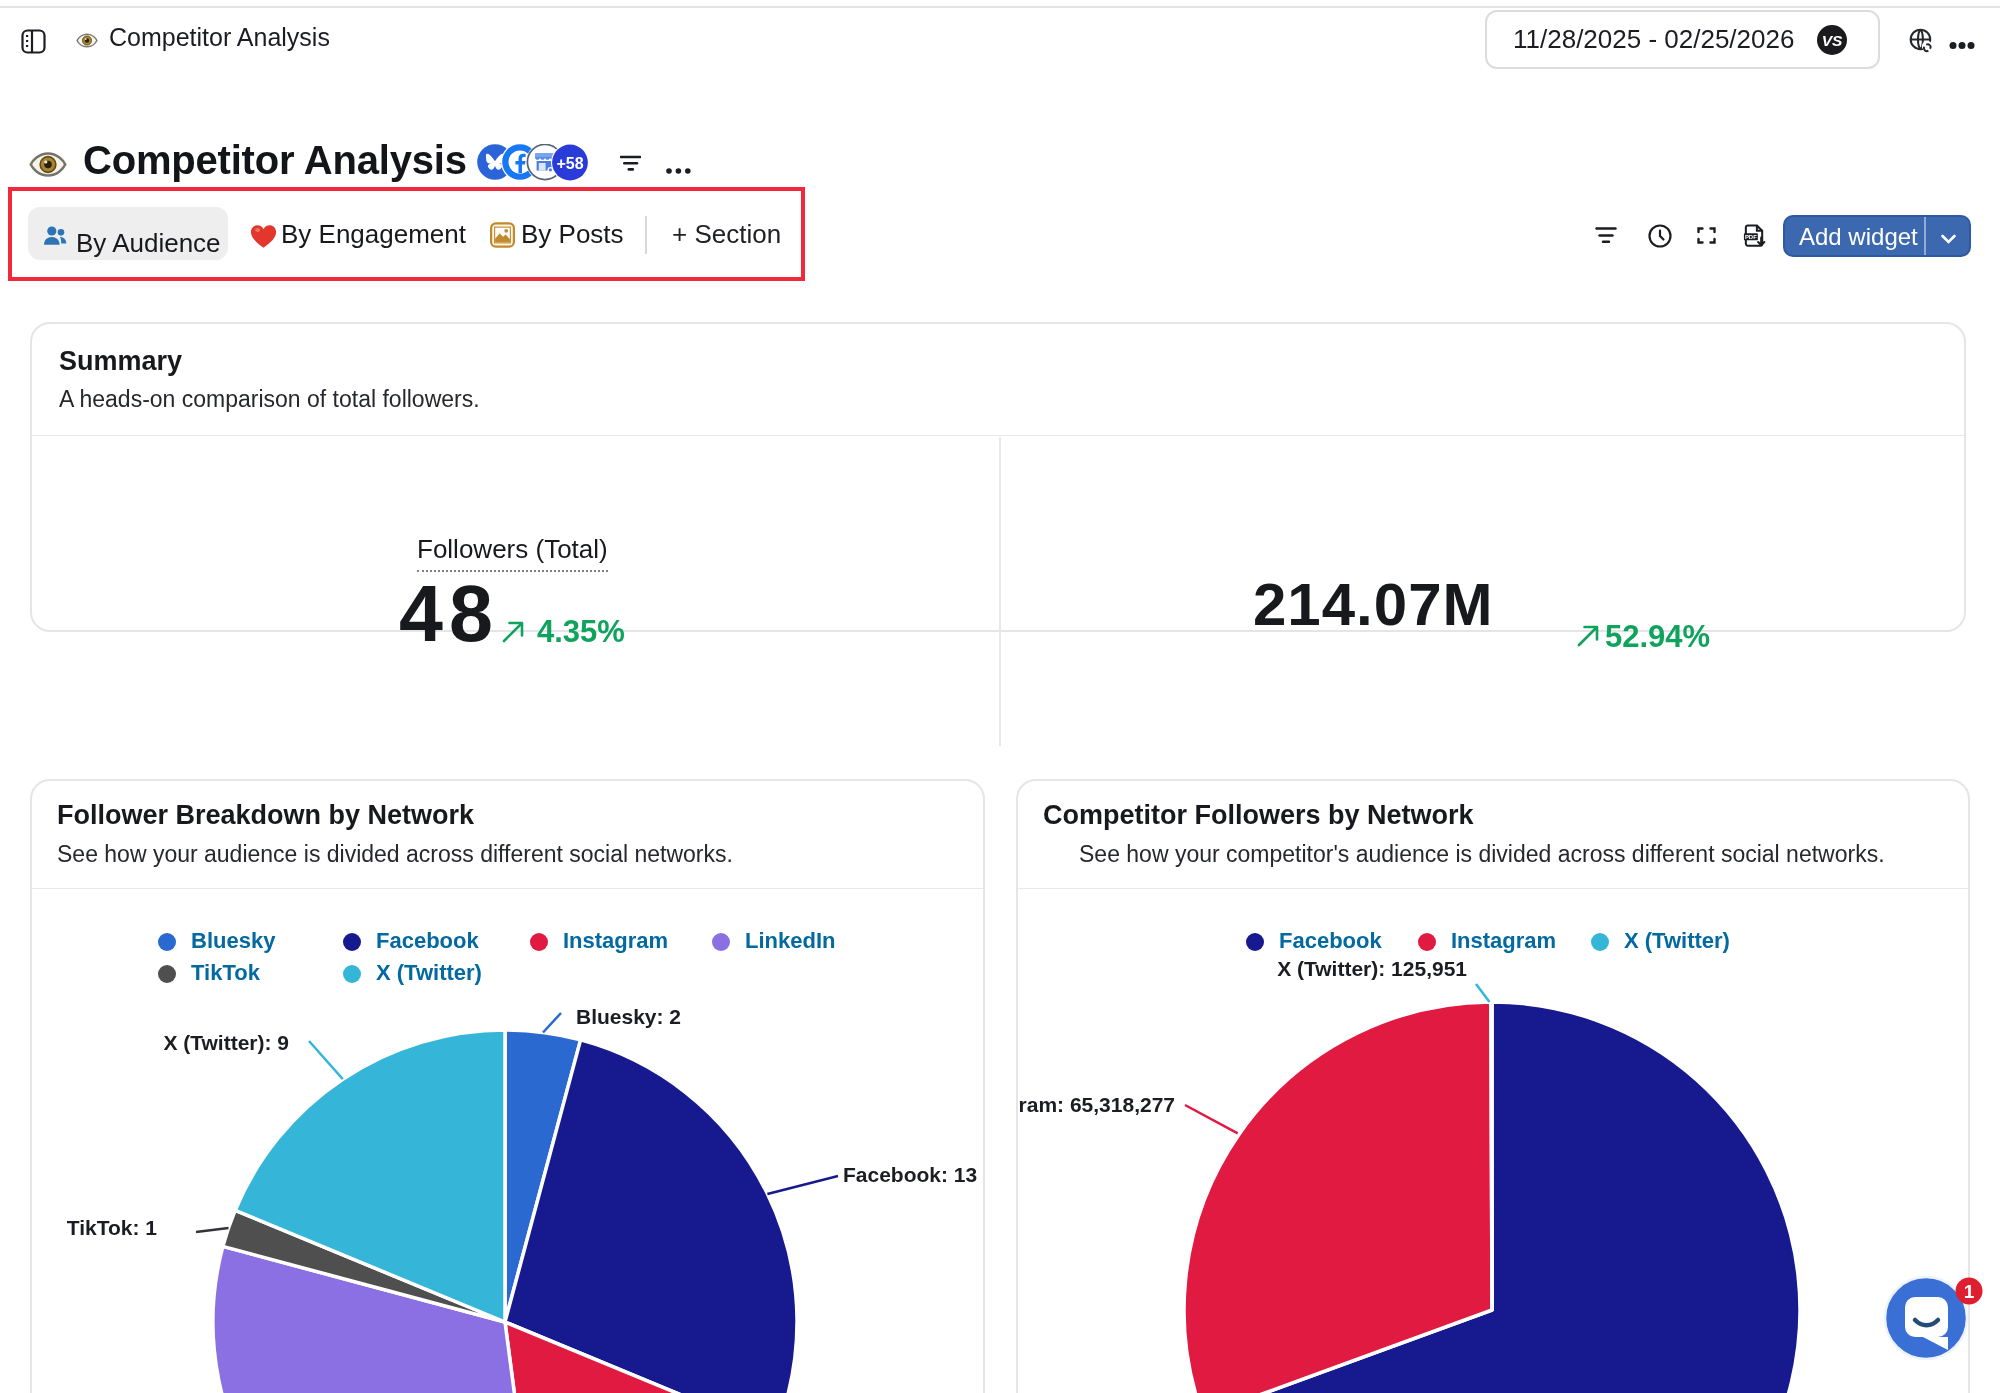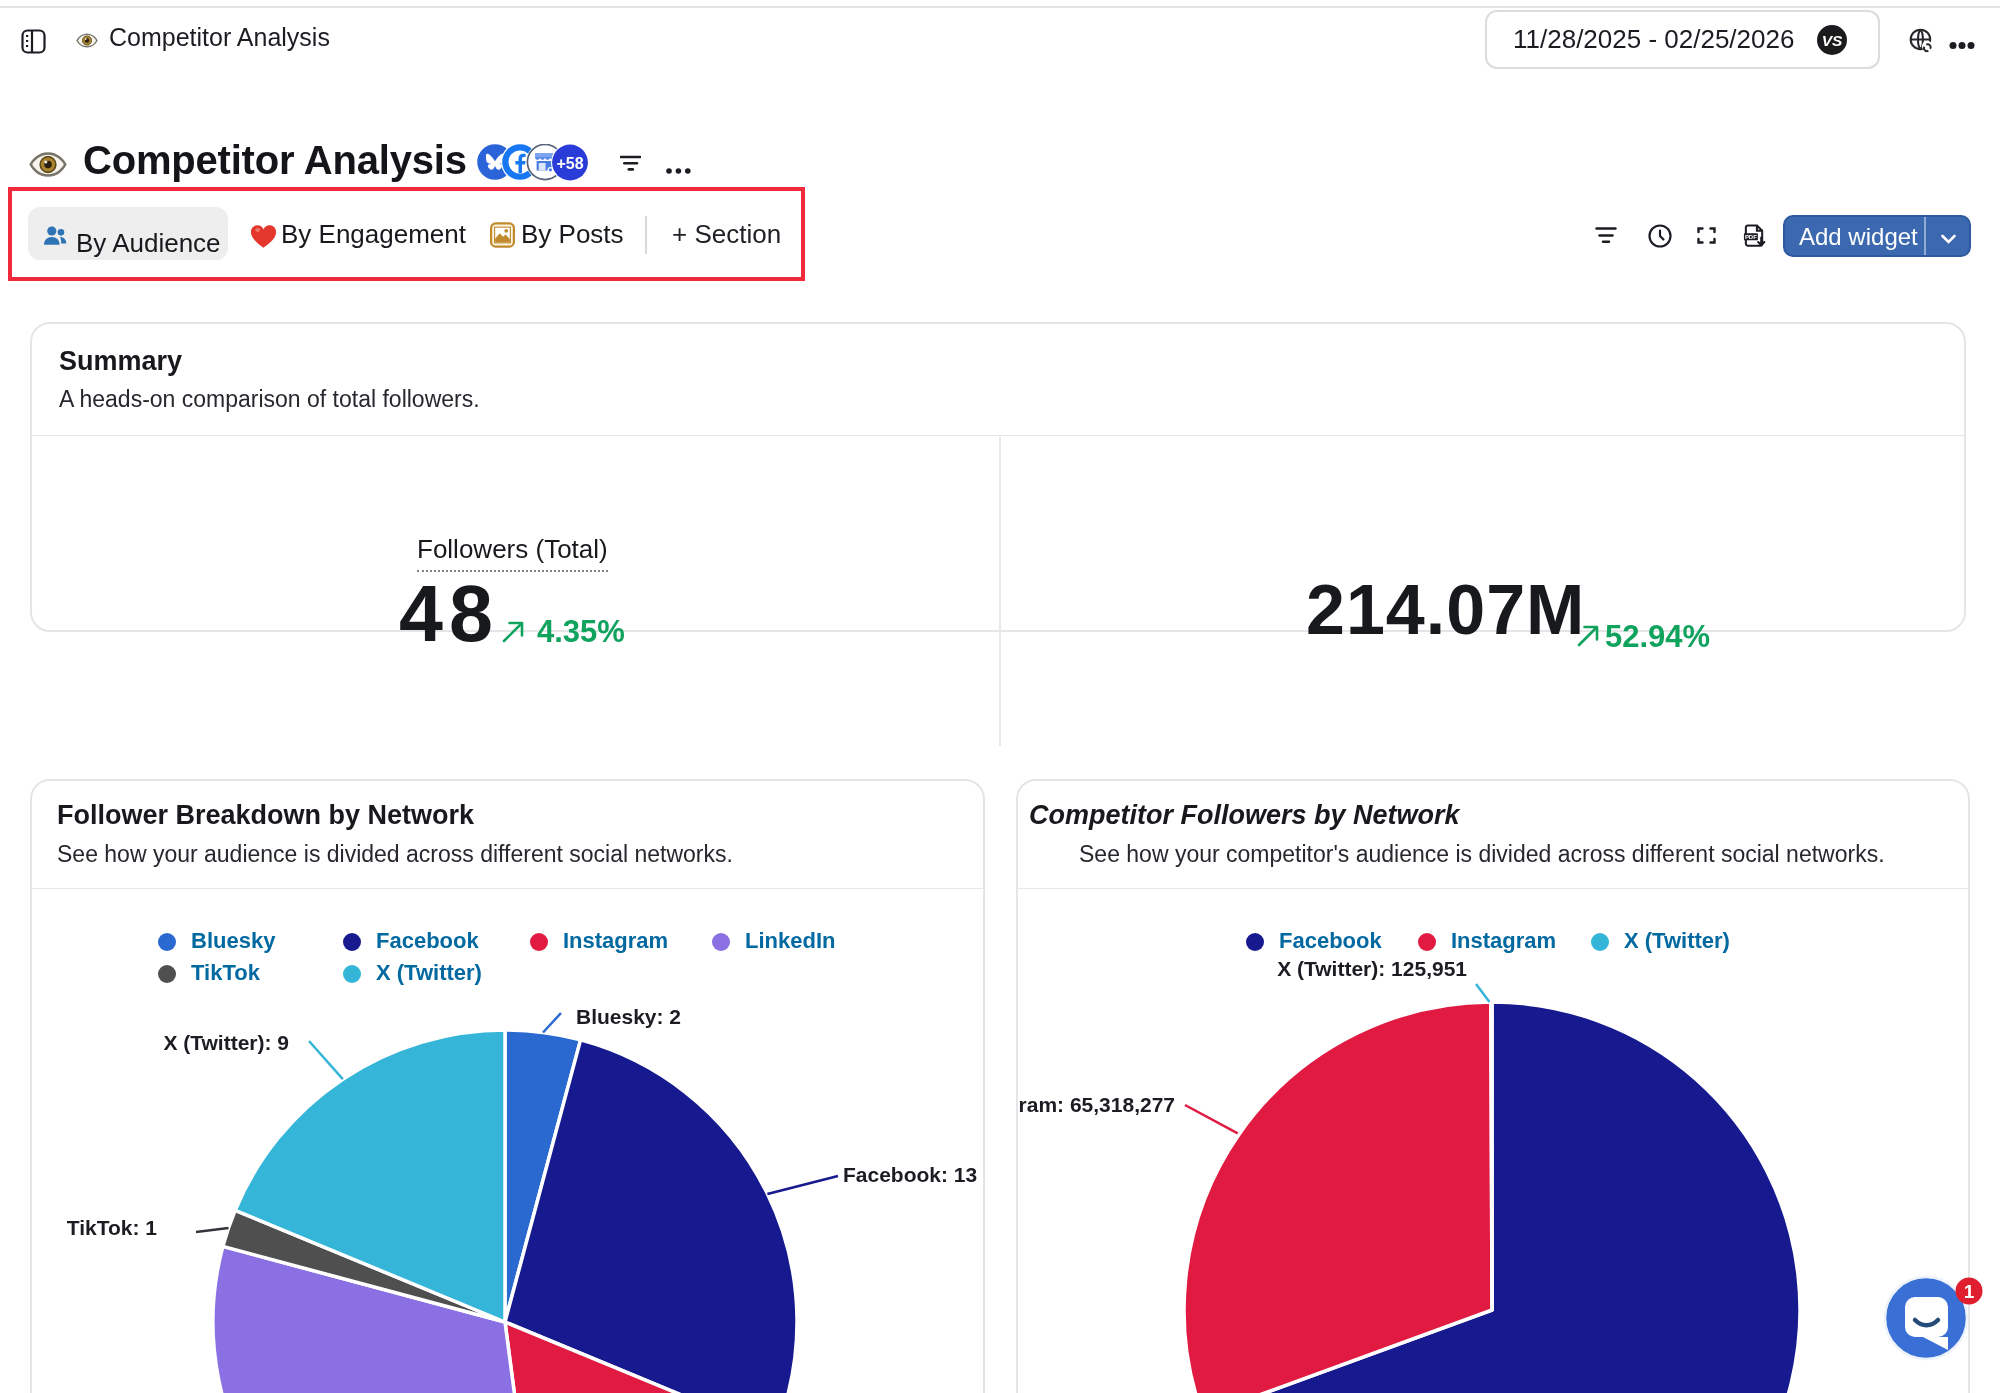--- a/index.html
+++ b/index.html
@@ -191,21 +191,21 @@
     <div class="abs" style="left:385px;top:212px;font-size:26px;color:#17191d;line-height:1;border-bottom:2.5px dotted #7e8086;padding-bottom:8px;">Followers (Total)</div>
     <div class="abs" style="left:367px;top:250px;font-size:79px;font-weight:700;color:#17191d;letter-spacing:6px;line-height:1;">48</div>
     <div class="abs" style="left:469px;top:295px;">
       <svg width="24" height="25" viewBox="0 0 24 25" fill="none" stroke="#10a35e" stroke-width="2.6" stroke-linecap="round" stroke-linejoin="round">
         <path d="M3 22 L20 5"></path>
           <path d="M8.5 4 H21 V16.5"></path>
       </svg>
     </div>
     <div class="abs" style="left:505px;top:292px;font-size:31px;font-weight:700;color:#10a35e;line-height:1;">4.35%</div>
 
-    <div class="abs" style="left:1274px;top:251px;font-size:70px;font-weight:700;color:#17191d;letter-spacing:1px;line-height:1;">214.07M</div>
+    <div class="abs" style="left:1221px;top:251px;font-size:60px;font-weight:700;color:#17191d;letter-spacing:1px;line-height:1;">214.07M</div>
     <div class="abs" style="left:1544px;top:299px;">
       <svg width="24" height="25" viewBox="0 0 24 25" fill="none" stroke="#10a35e" stroke-width="2.6" stroke-linecap="round" stroke-linejoin="round">
         <path d="M3 22 L20 5"></path>
           <path d="M8.5 4 H21 V16.5"></path>
       </svg>
     </div>
     <div class="abs" style="left:1573px;top:297px;font-size:31px;font-weight:700;color:#10a35e;line-height:1;">52.94%</div>
   </div>
 
   <div class="card" style="left:30px;top:779px;width:955px;height:700px;overflow:hidden;">
@@ -237,21 +237,21 @@
       </svg>
       <div class="abs plabel" style="left:544px;top:224px;">Bluesky: 2</div>
       <div class="abs plabel" style="left:811px;top:382px;">Facebook: 13</div>
       <div class="abs plabel" style="right:694px;top:250px;">X (Twitter): 9</div>
       <div class="abs plabel" style="right:826px;top:435px;">TikTok: 1</div>
     </div>
   </div>
 
   <div class="card" style="left:1016px;top:779px;width:954px;height:700px;overflow:hidden;">
     <div class="abs" style="left:0;right:0;top:0;height:108px;border-bottom:1.5px solid #e8e8ea;"></div>
-    <div class="abs ctitle" style="left:11px;top:21px;font-style:italic;">Competitor Followers by Network</div>
+    <div class="abs ctitle" style="left:25px;top:21px;">Competitor Followers by Network</div>
     <div class="abs csub" style="left:25px;top:62px;margin-left:36px;">See how your competitor's audience is divided across different social networks.</div>
     <div class="abs" style="left:0;top:0;width:950px;height:696px;">
       <div class="abs lgd" style="left:228px;top:147px;"><span class="dot" style="background:#171a8e;"></span>Facebook</div>
       <div class="abs lgd" style="left:400px;top:147px;"><span class="dot" style="background:#e01a41;"></span>Instagram</div>
       <div class="abs lgd" style="left:573px;top:147px;"><span class="dot" style="background:#35b6d9;"></span>X (Twitter)</div>
       <svg class="abs" style="left:0;top:0;" width="950" height="696" viewBox="0 0 950 696">
         <g stroke="#fff" stroke-width="3.5" stroke-linejoin="round">
           <path d="M474,529 L474.0,221.0 A308,308 0 1 1 184.7,634.6 Z" fill="#171a8e"></path>
           <path d="M474,529 L184.7,634.6 A308,308 0 0 1 472.9,221.0 Z" fill="#e01a41"></path>
           <path d="M474,529 L472.9,221.0 A308,308 0 0 1 474.0,221.0 Z" fill="#35b6d9"></path>

